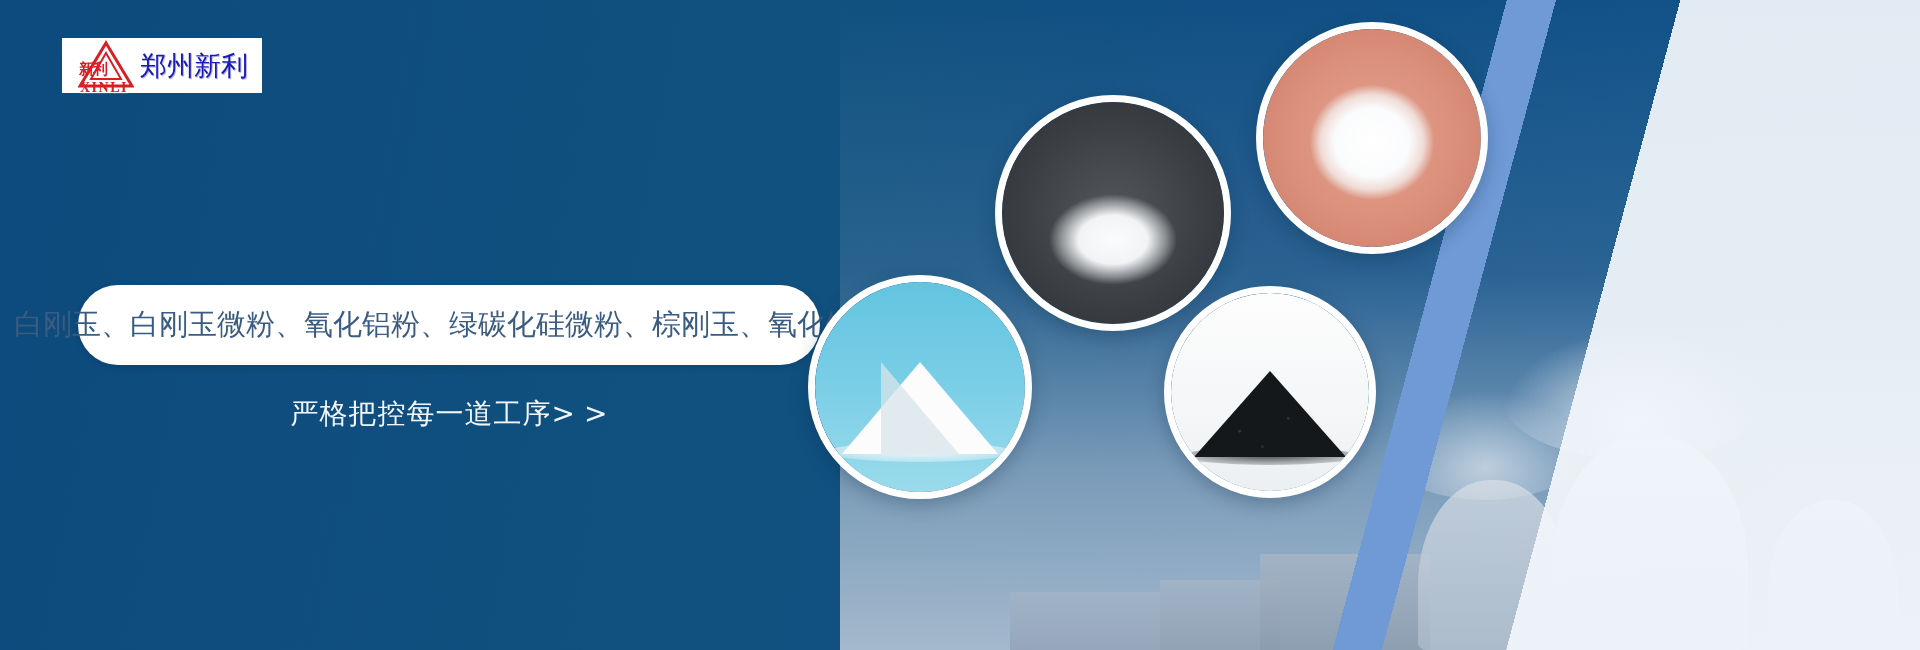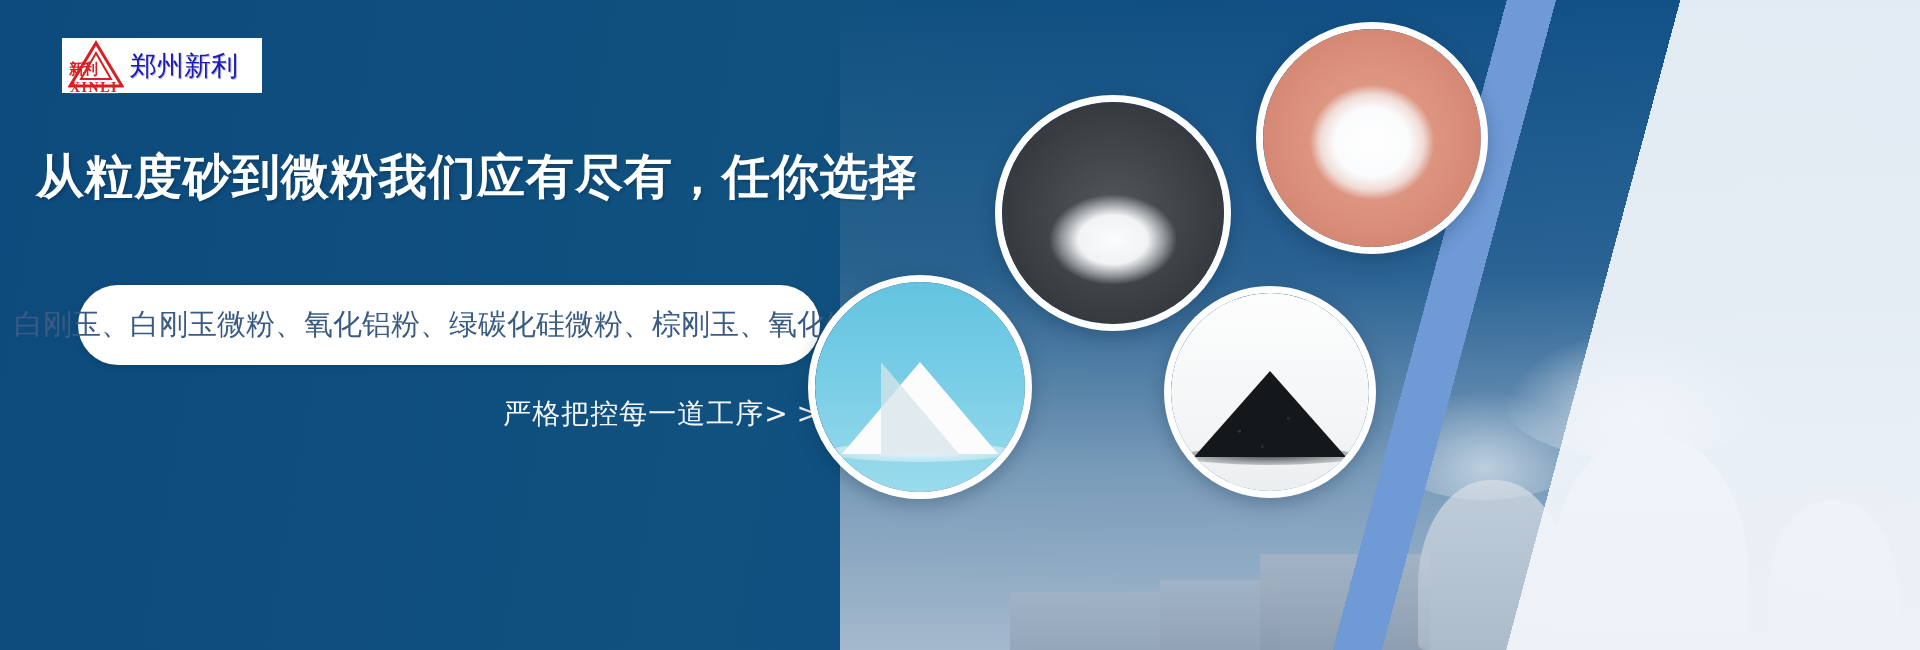--- a/index.html
+++ b/index.html
@@ -64,21 +64,21 @@
     width:1220px; height:900px;
     background:linear-gradient(105deg, rgba(255,255,255,0) 0 50.4%, rgba(242,246,251,.93) 50.4% 100%);
   }
 
   
   .logo-box {
     position:absolute; left:62px; top:38px;
     width:200px; height:55px;
     background:#ffffff;
     display:flex; align-items:center;
-    padding:2px 6px 2px 6px;
+    padding:2px 6px 2px 16px;
     gap:6px;
   }
   .logo-mark {
     position:relative; width:56px; height:51px; flex:0 0 56px;
   }
   .logo-mark .tri-svg { position:absolute; left:0; top:0; }
   .logo-mark .mark-cn {
     position:absolute; left:1px; top:22px;
     font-size:15px; font-weight:bold; color:#d81f23;
     letter-spacing:-1px; line-height:15px;
@@ -122,21 +122,21 @@
   .pill-text {
     font-size:29px; color:#3b5c82; font-weight:400;
     letter-spacing:0px; white-space:nowrap;
     font-family:"DejaVu Sans", sans-serif;
   }
 
   
   .subline {
     position:absolute; left:78px; top:395px;
     width:742px;
-    text-align:right;
+    text-align:center;
     font-size:28px; color:#f2f6fa; font-weight:400;
     letter-spacing:1px; white-space:nowrap;
     font-family:"DejaVu Sans", sans-serif;
   }
   .subline .arrows { letter-spacing:0px; }
 
   
   .circ {
     position:absolute; border-radius:50%;
     border:7px solid #ffffff;
@@ -235,21 +235,20 @@
       <svg class="tri-svg" width="56" height="51" viewBox="0 0 56 51">
         <polygon points="28,3 54,46 2,46" fill="none" stroke="#d81f23" stroke-width="3"></polygon>
         <polygon points="28,13 43,39 13,39" fill="none" stroke="#d81f23" stroke-width="2"></polygon>
       </svg>
       <span class="mark-cn">新利</span>
       <span class="mark-en">XINLI</span>
     </div>
     <span class="logo-text">郑州新利</span>
   </div>
 
-  <div class="headline">从粒度砂到微粉我们应有尽有，任你选择</div>
 
   <div class="pill">
     <span class="pill-text">白刚玉、白刚玉微粉、氧化铝粉、绿碳化硅微粉、棕刚玉、氧化锆等</span>
   </div>
 
   <div class="subline">
     <span>严格把控每一道工序</span><span class="arrows">&gt; &gt;</span>
   </div>
 
   <div class="circ" id="circ-white-grain">

